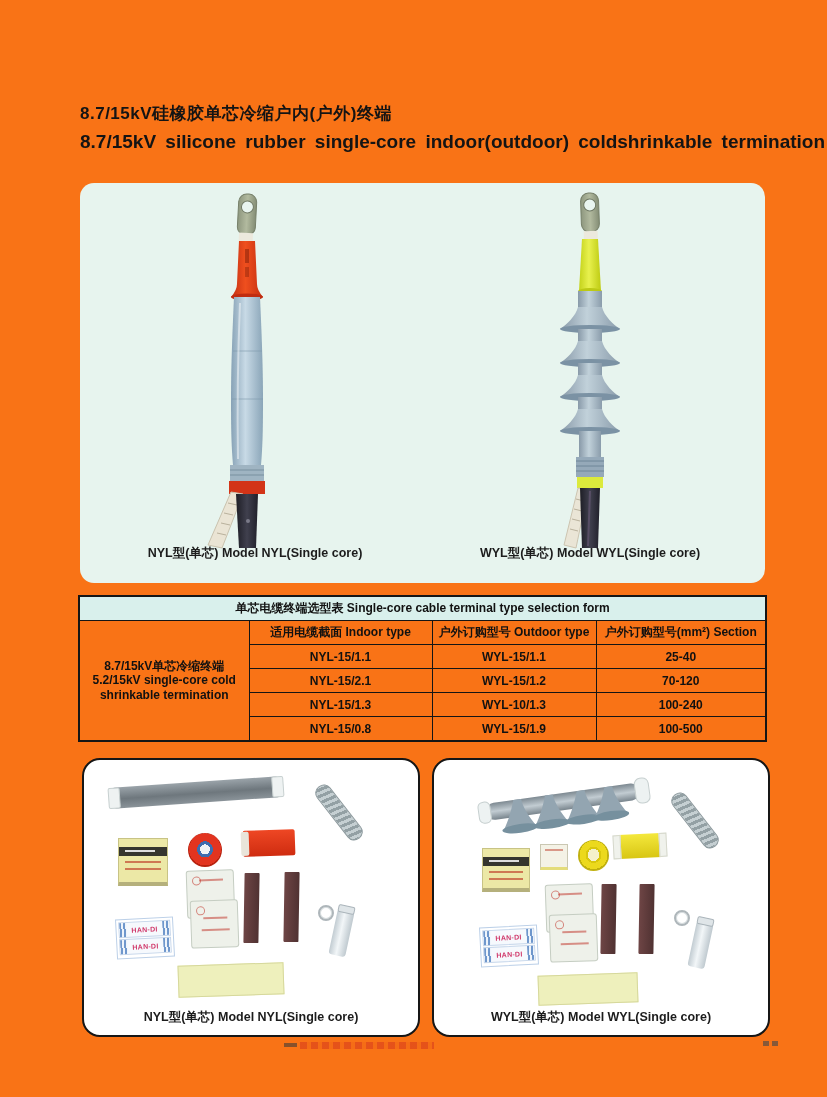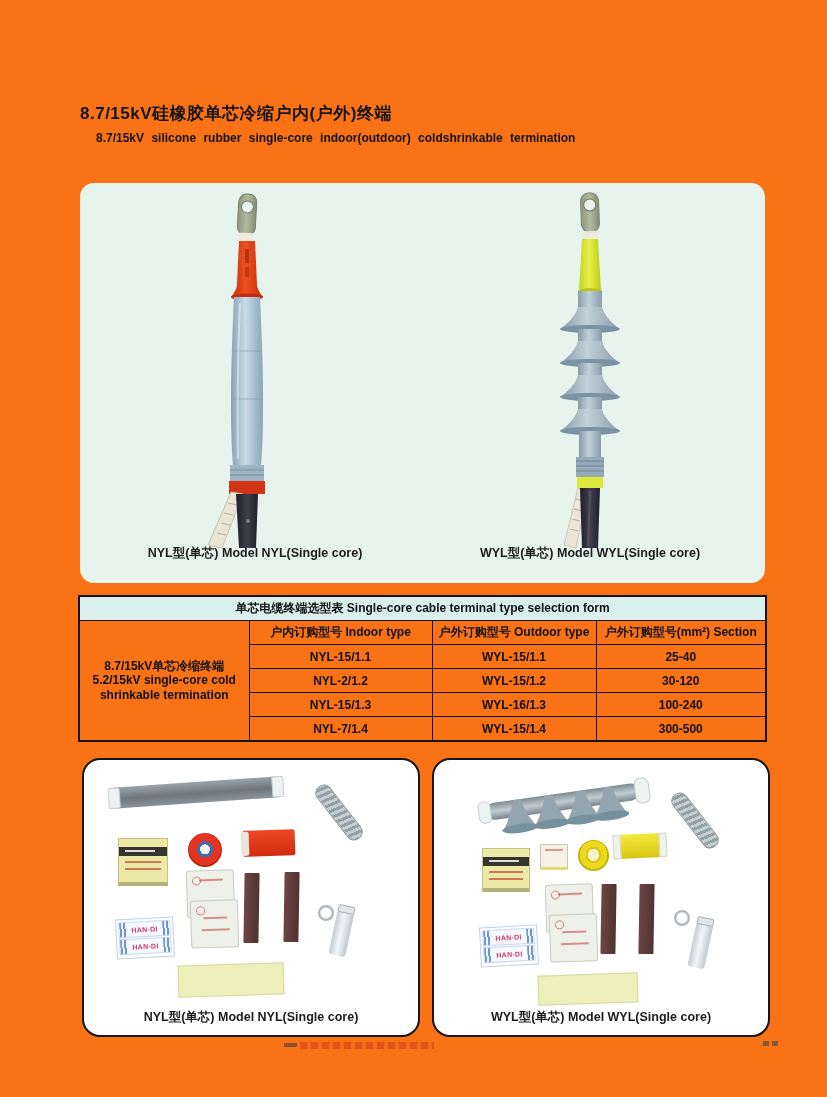--- a/index.html
+++ b/index.html
@@ -2,21 +2,21 @@
 <html><head>
 <meta charset="utf-8">
 <style>
   html,body{margin:0;padding:0;background:#ffffff;}
   .page{
     position:relative;width:827px;height:1097px;background:#f97316;overflow:hidden;
     font-family:Liberation Sans, sans-serif;color:#141414;
   }
   
   .title-zh{position:absolute;left:80px;top:102px;font-size:17px;font-weight:bold;letter-spacing:.5px;}
-  .title-en{position:absolute;left:96px;top:131px;font-size:12px;font-weight:bold;word-spacing:4px;}
+  .title-en{position:absolute;left:80px;top:131px;font-size:19px;font-weight:bold;word-spacing:4px;}
   
   .photo-panel{position:absolute;left:80px;top:183px;width:685px;height:400px;background:#e7f4ee;border-radius:14px;}
   .term{position:absolute;top:8px;}
   .term-nyl{left:82px;}
   .term-wyl{left:425px;}
   .photo-cap{position:absolute;top:362px;height:20px;font-size:12.5px;font-weight:bold;text-align:center;color:#1c1c1c;}
   .cap-nyl{left:8px;width:334px;}
   .cap-wyl{left:343px;width:334px;}
   
   table.sel{position:absolute;left:78px;top:595px;width:687px;border-collapse:collapse;table-layout:fixed;
@@ -217,43 +217,43 @@
     <tbody>
         <tr>
       <td class="tbl-title" colspan="4">单芯电缆终端选型表 Single-core cable terminal type selection form</td>
     </tr>
     <tr>
       <td class="row-head" rowspan="5">
         <div>8.7/15kV单芯冷缩终端</div>
         <div>5.2/15kV single-core cold</div>
         <div>shrinkable termination</div>
       </td>
-      <td class="col-head">户内订购型号 Indoor type</td>
+      <td class="col-head">适用电缆截面 Indoor type</td>
       <td class="col-head">户外订购型号 Outdoor type</td>
       <td class="col-head">户外订购型号(mm²) Section</td>
     </tr>
     <tr>
       <td>NYL-15/1.1</td>
       <td>WYL-15/1.1</td>
       <td>25-40</td>
     </tr>
     <tr>
-      <td>NYL-2/1.2</td>
+      <td>NYL-15/2.1</td>
       <td>WYL-15/1.2</td>
-      <td>30-120</td>
+      <td>70-120</td>
     </tr>
     <tr>
       <td>NYL-15/1.3</td>
-      <td>WYL-16/1.3</td>
+      <td>WYL-10/1.3</td>
       <td>100-240</td>
     </tr>
     <tr>
-      <td>NYL-7/1.4</td>
-      <td>WYL-15/1.4</td>
-      <td>300-500</td>
+      <td>NYL-15/0.8</td>
+      <td>WYL-15/1.9</td>
+      <td>100-500</td>
     </tr>
   </tbody>
     </table>
 
   <div class="kit-box kit-nyl">
     <div class="kit-item long-tube">
       <span class="tcap l"></span>
       <span class="tcap r"></span>
     </div>
     <div class="kit-item spiral-tube nyl-spiral"></div>

